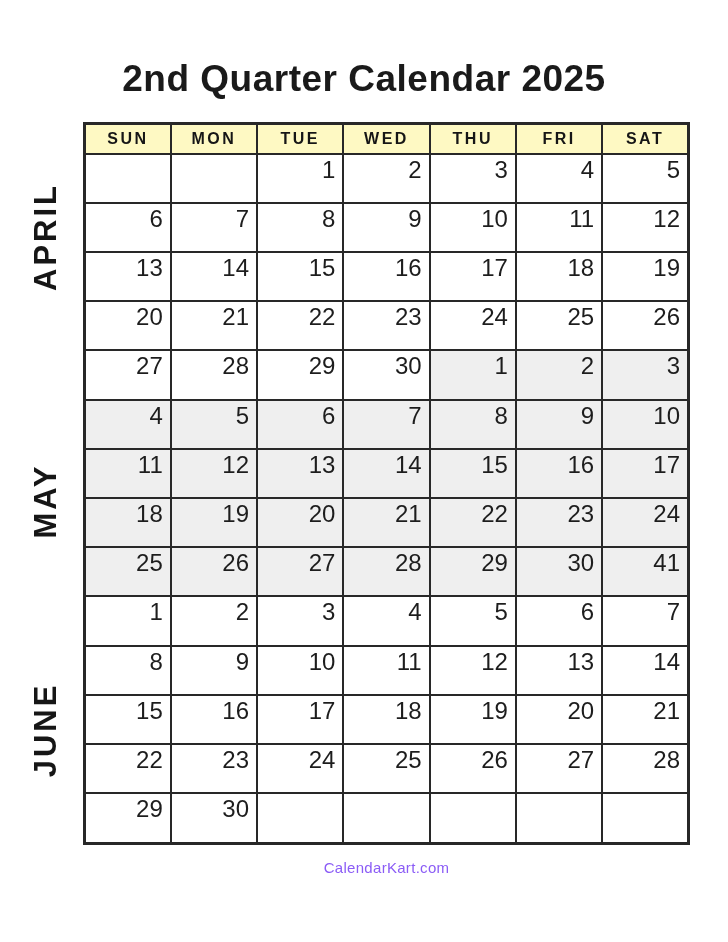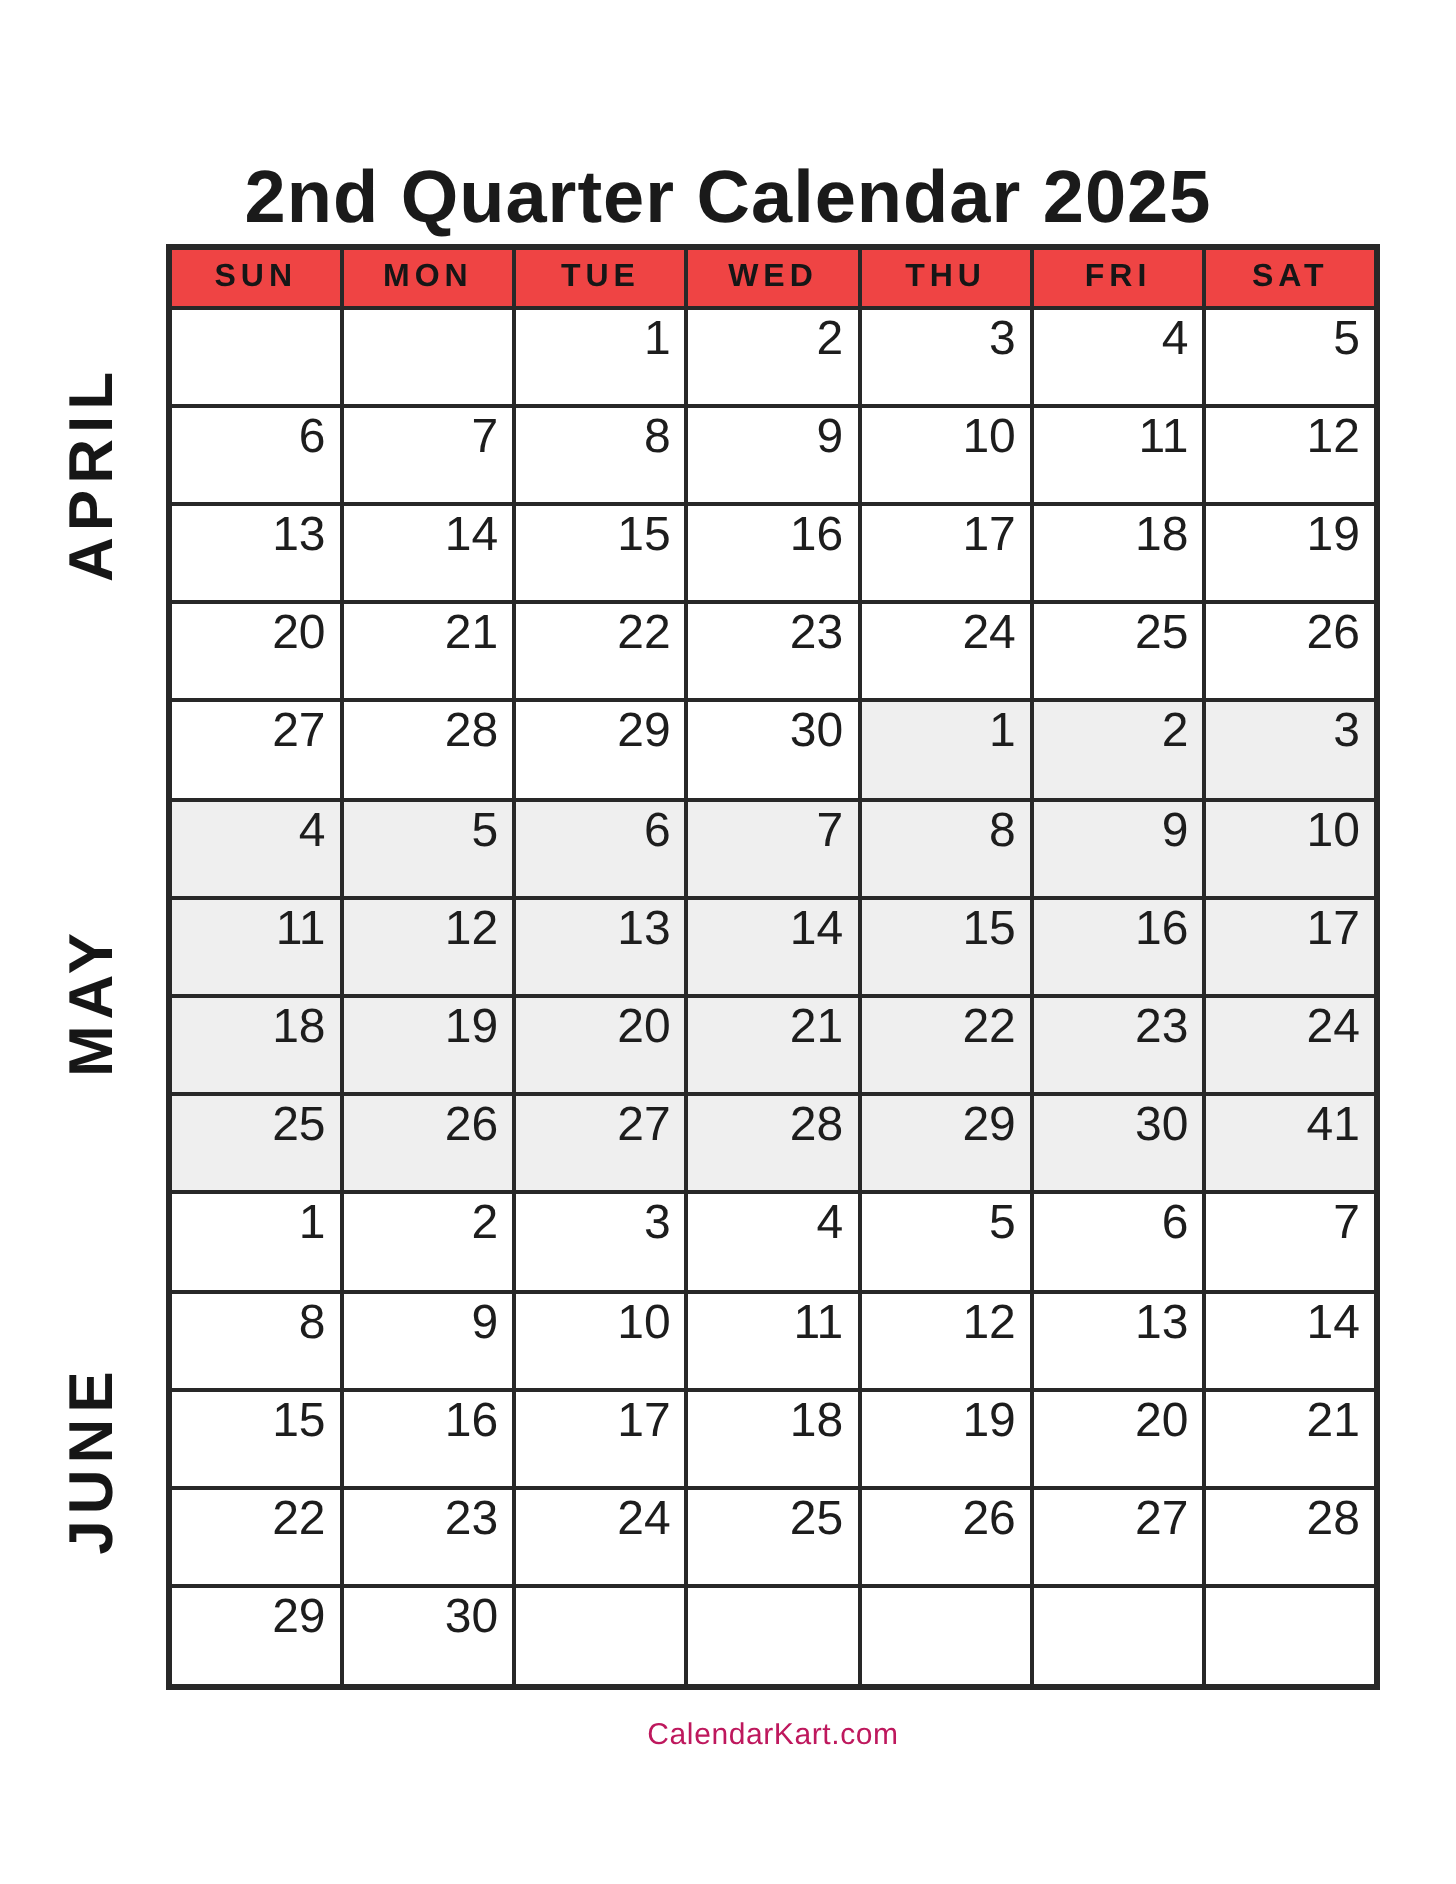--- a/index.html
+++ b/index.html
@@ -15,21 +15,20 @@
   .title {
     position: absolute;
     top: 58px; left: 0;
     width: 728px;
     text-align: center;
     font-size: 37px;
     font-weight: bold;
     letter-spacing: 0.5px;
     color: #1a1a1a;
     white-space: nowrap;
-    margin-top: 20px;
   }
 
   table.cal {
     position: absolute;
     left: 83px; top: 122px;
     width: 607px;
     height: 723px;
     border-collapse: collapse;
     table-layout: fixed;
     border: 3px solid var(--border, #282828);
@@ -38,21 +37,21 @@
     border: 2px solid var(--border, #282828);
   }
   table.cal thead tr { height: 30px; }
   table.cal th {
     font-size: 16px;
     font-weight: bold;
     letter-spacing: 2.5px;
     text-align: center;
     vertical-align: middle;
     color: #161616;
-    background: #ef4444;
+    background: #fef9c3;
   }
   table.cal td {
     font-size: 24px;
     font-weight: 400;
     text-align: right;
     vertical-align: top;
     padding: 1px 7px 0 0;
     color: #1d1d1d;
     background: #ffffff;
   }
@@ -74,21 +73,21 @@
   #label-may   { left: -54px; top: 481px; }
   #label-june  { left: -54px; top: 710px; }
 
   .footer {
     position: absolute;
     top: 859px; left: 83px;
     width: 607px;
     text-align: center;
     font-size: 15px;
     letter-spacing: 0.3px;
-    color: #be185d;
+    color: #8b5cf6;
   }
 </style>
 </head>
 <body>
 
 <div class="page">
 
   <h1 class="title">2nd Quarter Calendar 2025</h1>
 
   <div class="month-label" id="label-april">APRIL</div>

